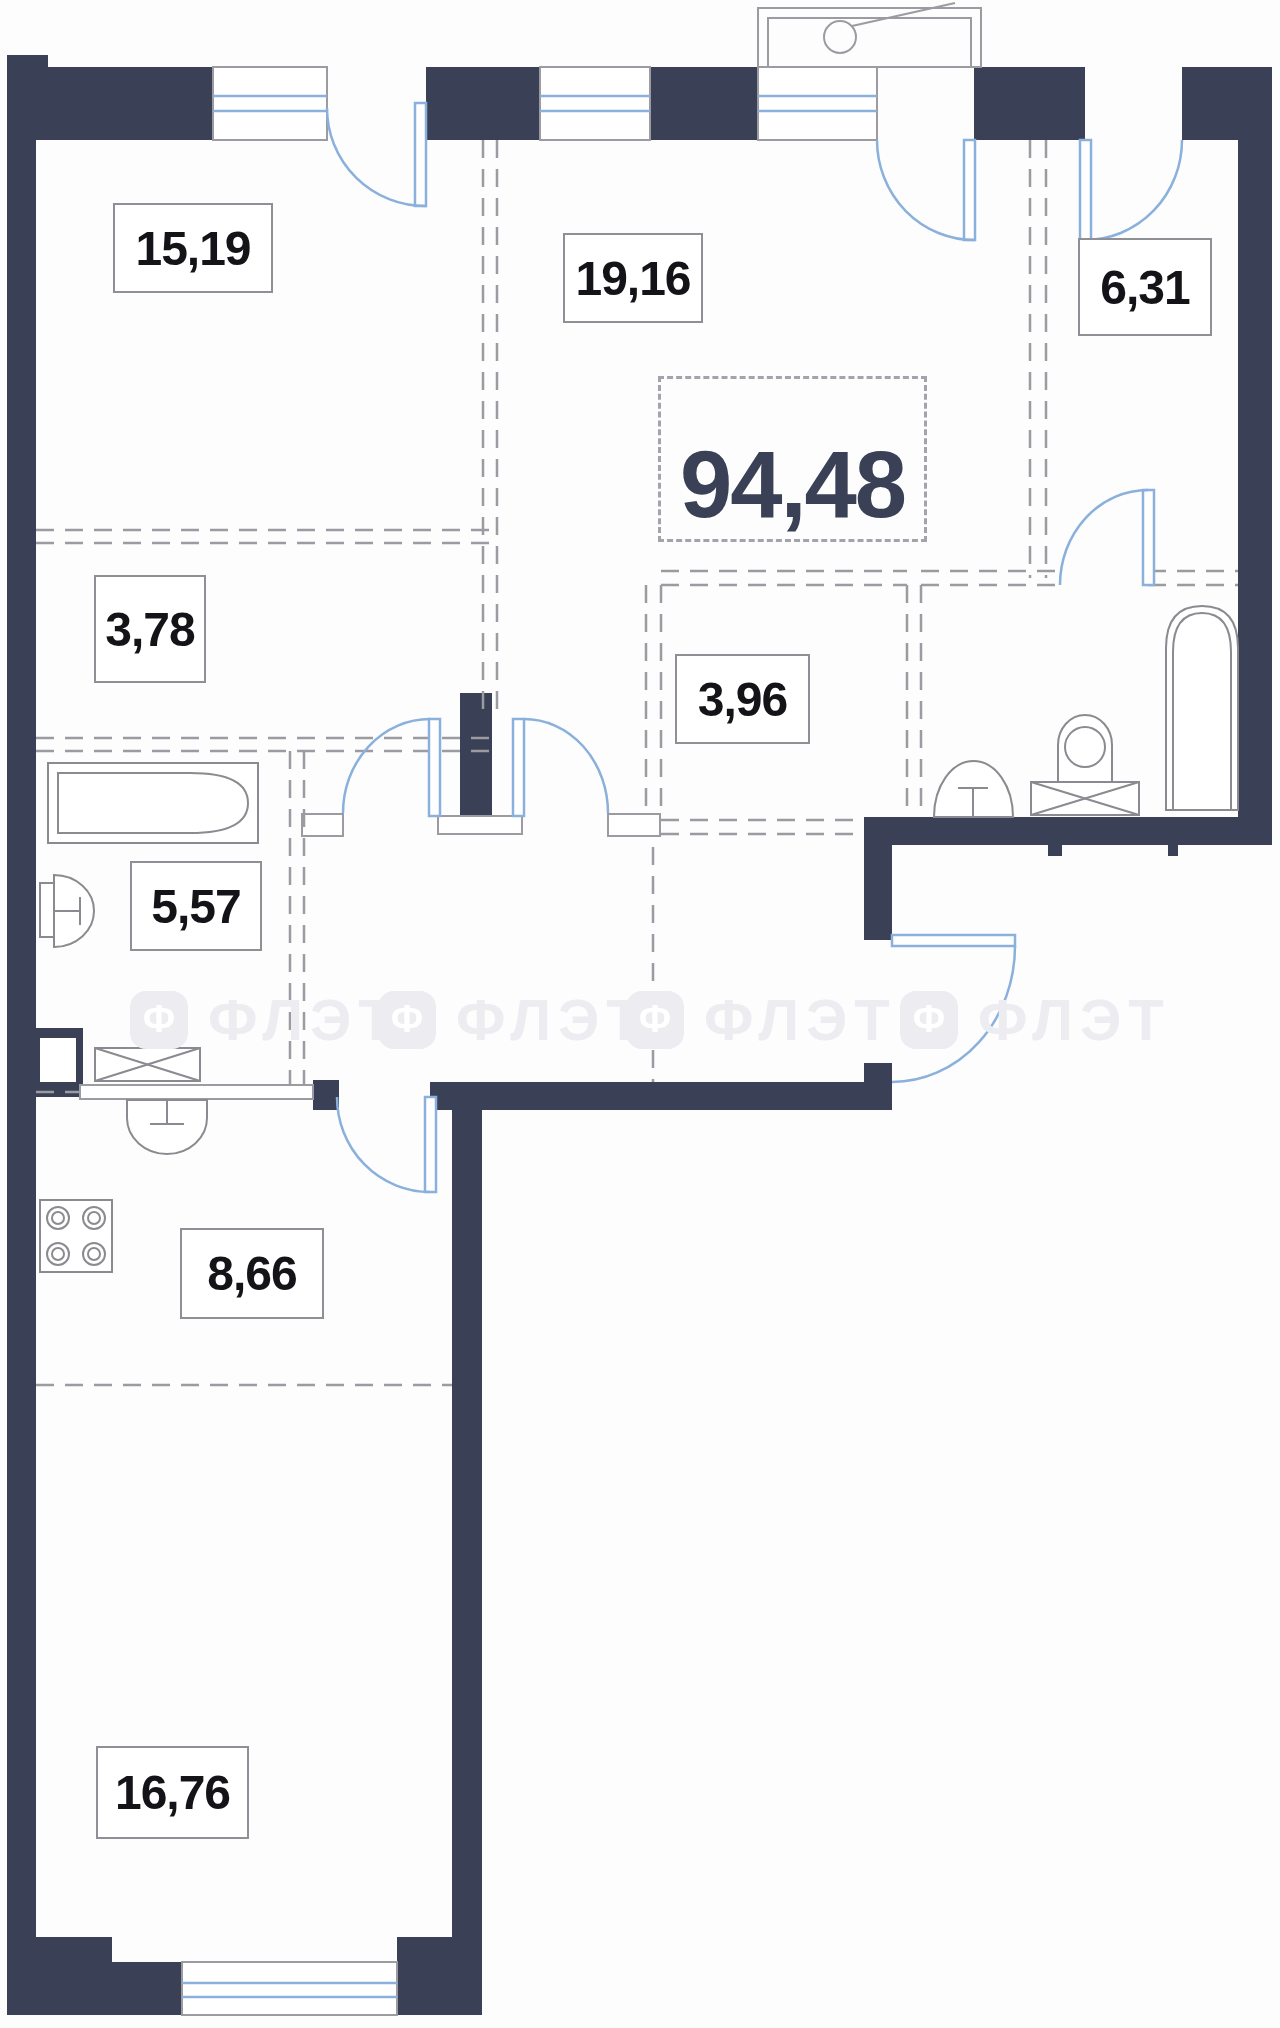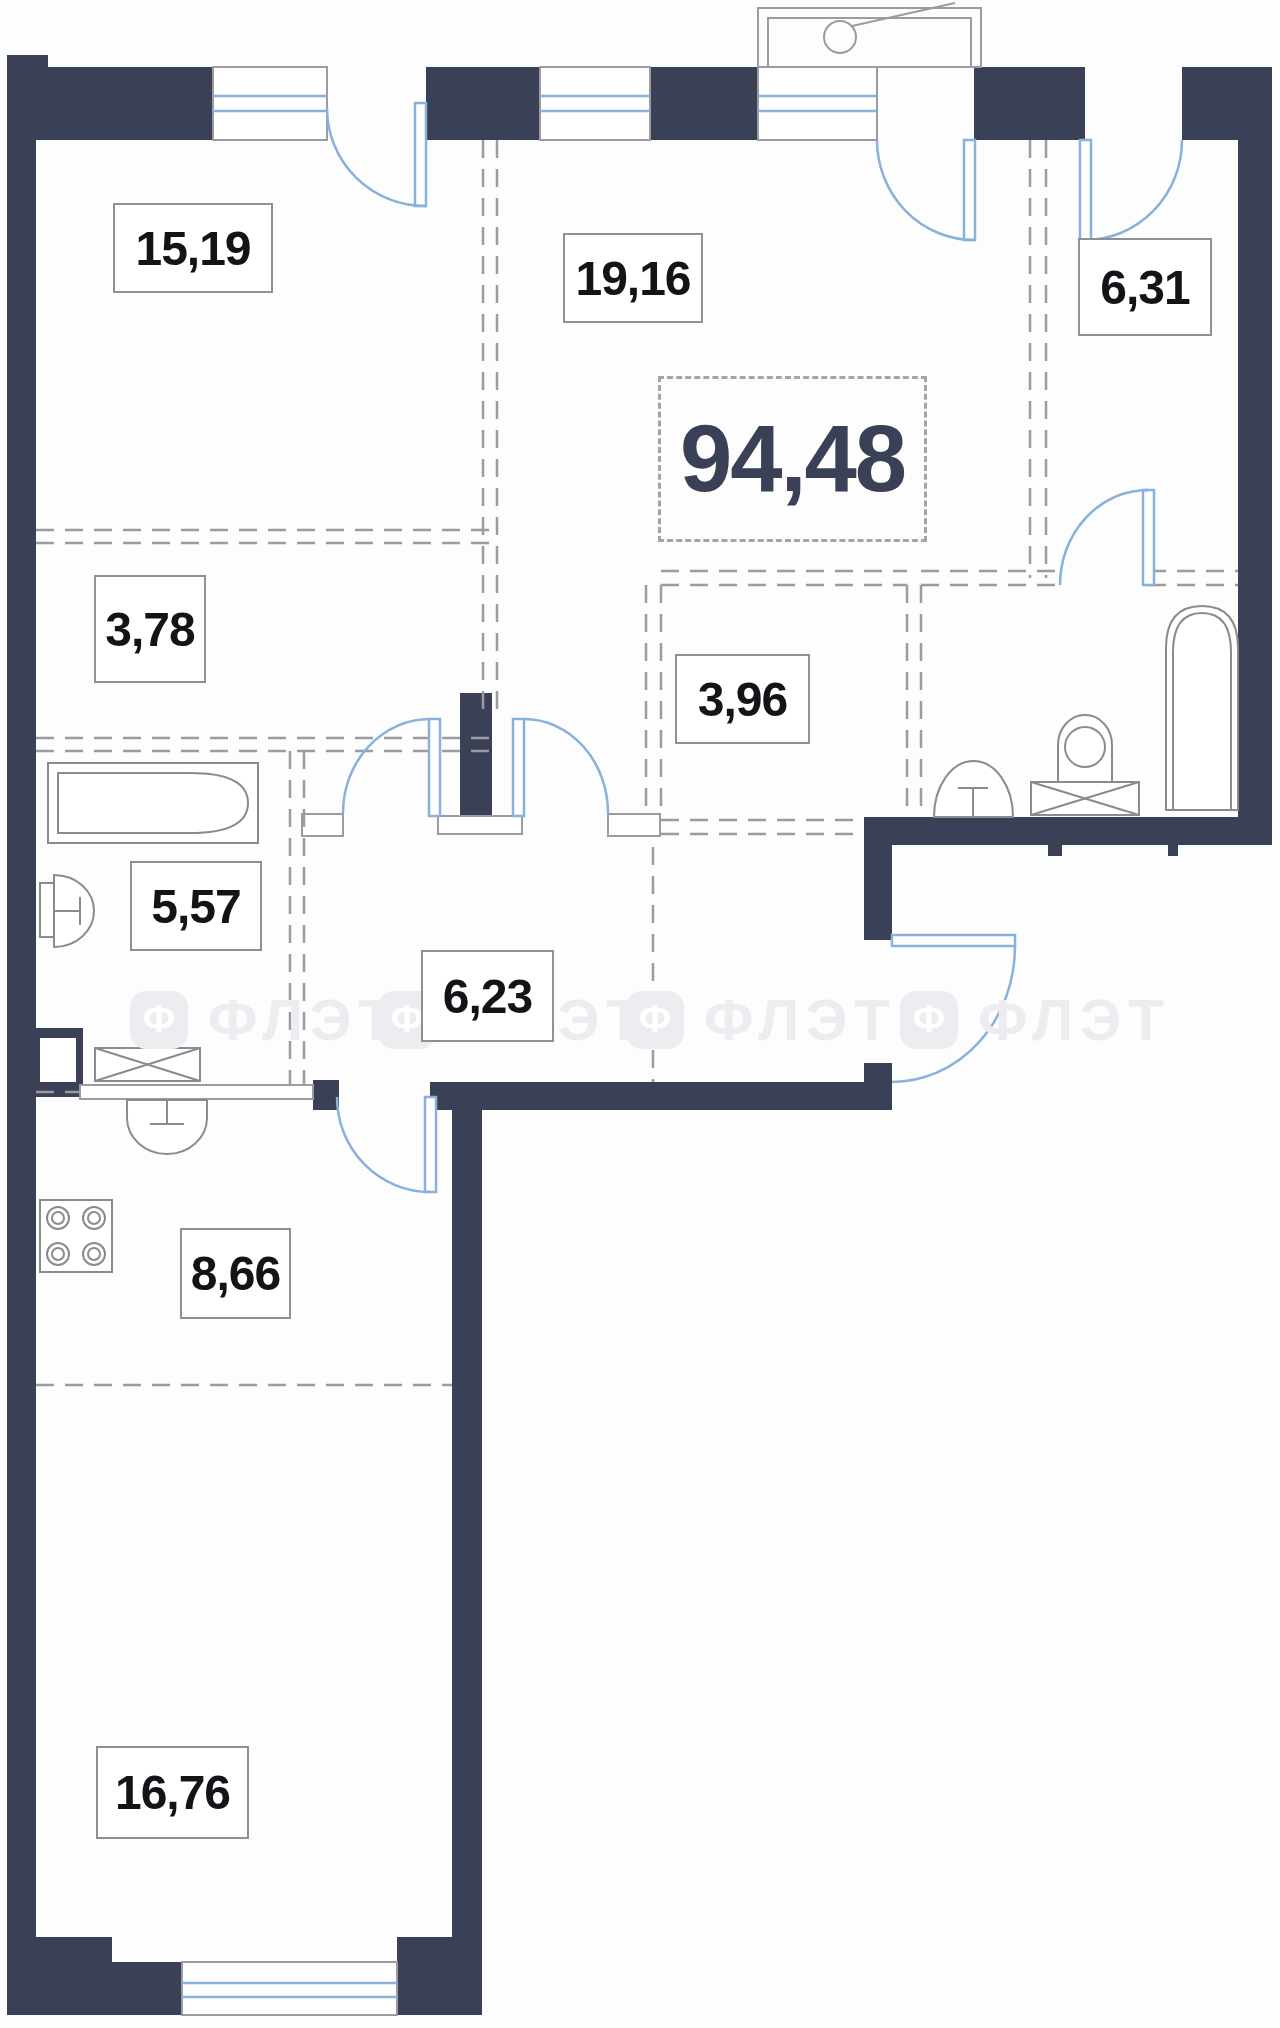--- a/index.html
+++ b/index.html
@@ -4,21 +4,21 @@
 <style>
   html,body{margin:0;padding:0;background:#fff;}
   .canvas{position:relative;width:1280px;height:2028px;background:#fdfdfe;overflow:hidden;
           font-family:"Liberation Sans",sans-serif;}
   .plan-svg{position:absolute;left:0;top:0;width:1280px;height:2028px;}
   .area-label{position:absolute;background:#fff;border:2px solid #8f8f96;box-sizing:border-box;
               display:flex;align-items:center;justify-content:center;
               font-size:48px;font-weight:700;color:#141418;letter-spacing:-1px;}
   .total-box{position:absolute;left:658px;top:376px;width:269px;height:166px;
              border:3px dashed #a3a3ab;box-sizing:border-box;
-             display:flex;align-items:center;justify-content:center;}
+             display:flex;align-items:flex-end;justify-content:center;}
   .total-text{font-size:94px;font-weight:700;color:#3A4156;letter-spacing:-2px;}
   .wm{position:absolute;top:986px;display:flex;align-items:center;gap:20px;}
   .wm-logo{width:58px;height:58px;background:#ececf1;border-radius:16px;flex:0 0 auto;
            display:flex;align-items:center;justify-content:center;
            color:#ffffff;font-size:38px;font-weight:700;}
   .wm-text{color:#ececf1;font-size:58px;font-weight:700;letter-spacing:7px;}
 </style>
 </head>
 <body>
 
@@ -213,21 +213,20 @@
       </div>
     <span class="wm-text">ФЛЭТ</span>
   </div>
 
   <div class="area-label" style="left:113px;top:203px;width:160px;height:90px">15,19</div>
   <div class="area-label" style="left:563px;top:233px;width:140px;height:90px">19,16</div>
   <div class="area-label" style="left:1078px;top:238px;width:134px;height:98px">6,31</div>
   <div class="area-label" style="left:94px;top:575px;width:112px;height:108px">3,78</div>
   <div class="area-label" style="left:675px;top:654px;width:135px;height:90px">3,96</div>
   <div class="area-label" style="left:130px;top:861px;width:132px;height:90px">5,57</div>
-  <div class="area-label" style="left:421px;top:950px;width:133px;height:92px">6,23</div>
-  <div class="area-label" style="left:180px;top:1228px;width:111px;height:91px">8,66</div>
+  <div class="area-label" style="left:180px;top:1228px;width:144px;height:91px">8,66</div>
   <div class="area-label" style="left:96px;top:1746px;width:153px;height:93px">16,76</div>
 
   <div class="total-box">
     <span class="total-text">94,48</span>
   </div>
 
 </div>
 
 </body></html>

